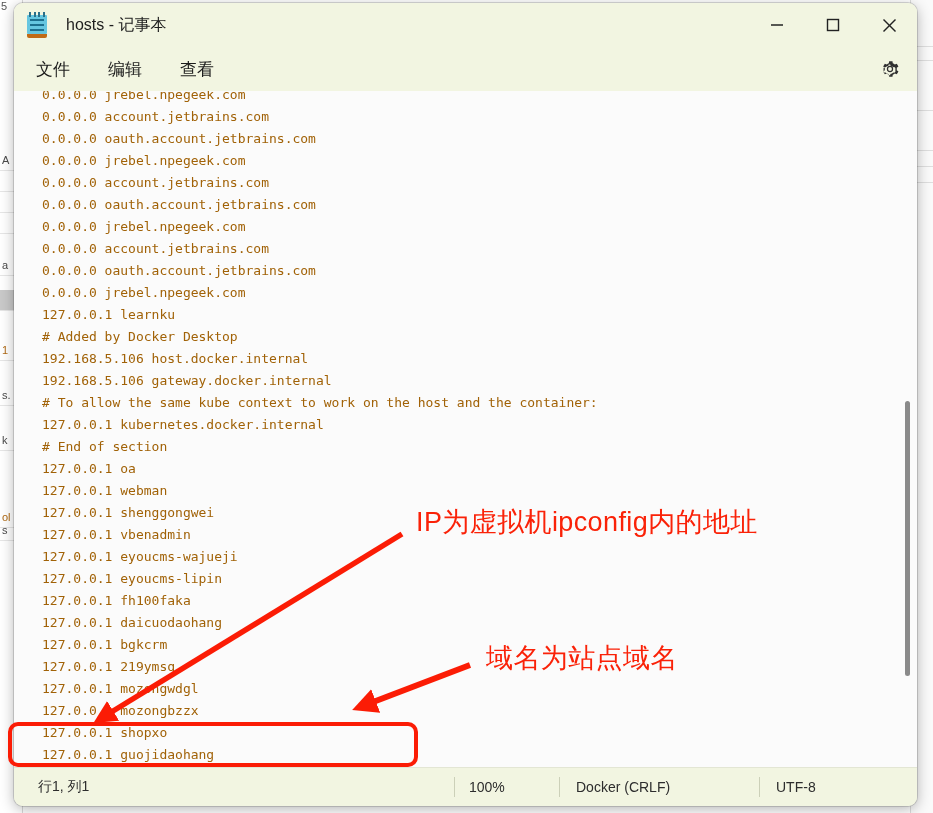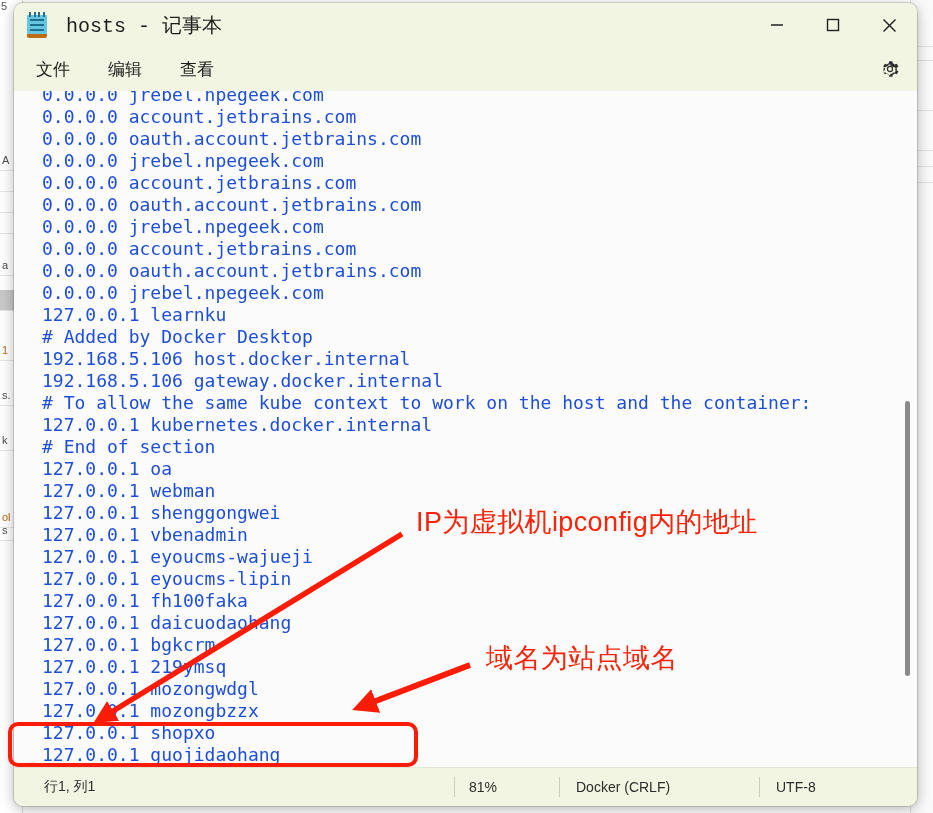--- a/index.html
+++ b/index.html
@@ -142,24 +142,24 @@
   .np-icon .ln.l3 { top: 17px; }
   .np-icon .base {
     position: absolute;
     left: 1px; top: 22px;
     width: 20px; height: 4px;
     background: #c06a16;
     border-radius: 0 0 2px 2px;
   }
   .title-text {
     margin-left: 18px;
-    font-size: 20px;
+    font-size: 16px;
     color: #1d1d1d;
     white-space: nowrap;
-    font-family: Liberation Mono, monospace;
+    font-family: Liberation Sans, sans-serif;
   }
   .win-controls {
     position: absolute;
     right: 0; top: 0;
     height: 44px;
     display: flex;
   }
   .wbtn {
     width: 56px;
     height: 44px;
@@ -205,23 +205,23 @@
     flex: 1 1 auto;
     background: #fbfbfb;
     overflow: hidden;
   }
   .doc {
     position: absolute;
     left: 28px;
     top: -7px;
     right: 18px;
     font-family: "DejaVu Sans Mono", "Liberation Mono", monospace;
-    font-size: 18px;
+    font-size: 13px;
     line-height: 22px;
-    color: #1d4ed8;
+    color: #a16207;
     white-space: pre;
     letter-spacing: 0px;
   }
   .doc .line { height: 22px; }
 
   
   .scrollbar {
     position: absolute;
     right: 4px;
     top: 0;
@@ -244,21 +244,21 @@
     flex: 0 0 38px;
     height: 38px;
     background: #f2f5e1;
     display: flex;
     align-items: center;
     font-size: 14px;
     color: #2d2d2d;
     border-top: 1px solid #e3e6d4;
   }
   .sb-cell { white-space: nowrap; }
-  .sb-pos { margin-left: 30px; text-align: right; }
+  .sb-pos { margin-left: 24px; text-align: right; }
   .sb-zoom { position: absolute; left: 455px; }
   .sb-eol { position: absolute; left: 562px; }
   .sb-enc { position: absolute; left: 762px; }
   .sb-div {
     position: absolute;
     top: 9px;
     width: 1px;
     height: 20px;
     background: #ccd0b8;
   }
@@ -378,21 +378,21 @@
     <div class="editor">
       <div class="doc" id="doc"><div class="line">0.0.0.0 jrebel.npegeek.com</div><div class="line">0.0.0.0 account.jetbrains.com</div><div class="line">0.0.0.0 oauth.account.jetbrains.com</div><div class="line">0.0.0.0 jrebel.npegeek.com</div><div class="line">0.0.0.0 account.jetbrains.com</div><div class="line">0.0.0.0 oauth.account.jetbrains.com</div><div class="line">0.0.0.0 jrebel.npegeek.com</div><div class="line">0.0.0.0 account.jetbrains.com</div><div class="line">0.0.0.0 oauth.account.jetbrains.com</div><div class="line">0.0.0.0 jrebel.npegeek.com</div><div class="line">127.0.0.1 learnku</div><div class="line"># Added by Docker Desktop</div><div class="line">192.168.5.106 host.docker.internal</div><div class="line">192.168.5.106 gateway.docker.internal</div><div class="line"># To allow the same kube context to work on the host and the container:</div><div class="line">127.0.0.1 kubernetes.docker.internal</div><div class="line"># End of section</div><div class="line">127.0.0.1 oa</div><div class="line">127.0.0.1 webman</div><div class="line">127.0.0.1 shenggongwei</div><div class="line">127.0.0.1 vbenadmin</div><div class="line">127.0.0.1 eyoucms-wajueji</div><div class="line">127.0.0.1 eyoucms-lipin</div><div class="line">127.0.0.1 fh100faka</div><div class="line">127.0.0.1 daicuodaohang</div><div class="line">127.0.0.1 bgkcrm</div><div class="line">127.0.0.1 219ymsq</div><div class="line">127.0.0.1 mozongwdgl</div><div class="line">127.0.0.1 mozongbzzx</div><div class="line">127.0.0.1 shopxo</div><div class="line">127.0.0.1 guojidaohang</div><div class="line">127.0.0.1 anttedbzzx</div></div>
       <div class="scrollbar">
         <div class="scroll-thumb"></div>
       </div>
     </div>
 
     <div class="statusbar">
       <div class="sb-cell sb-pos">行1, 列1</div>
       <div class="sb-div d1"></div>
-      <div class="sb-cell sb-zoom">81%</div>
+      <div class="sb-cell sb-zoom">100%</div>
       <div class="sb-div d2"></div>
       <div class="sb-cell sb-eol">Docker (CRLF)</div>
       <div class="sb-div d3"></div>
       <div class="sb-cell sb-enc">UTF-8</div>
     </div>
   </div>
 
   <div id="annotations">
     <svg width="933" height="813" viewBox="0 0 933 813" style="position:absolute;left:0;top:0;">
       <defs>

